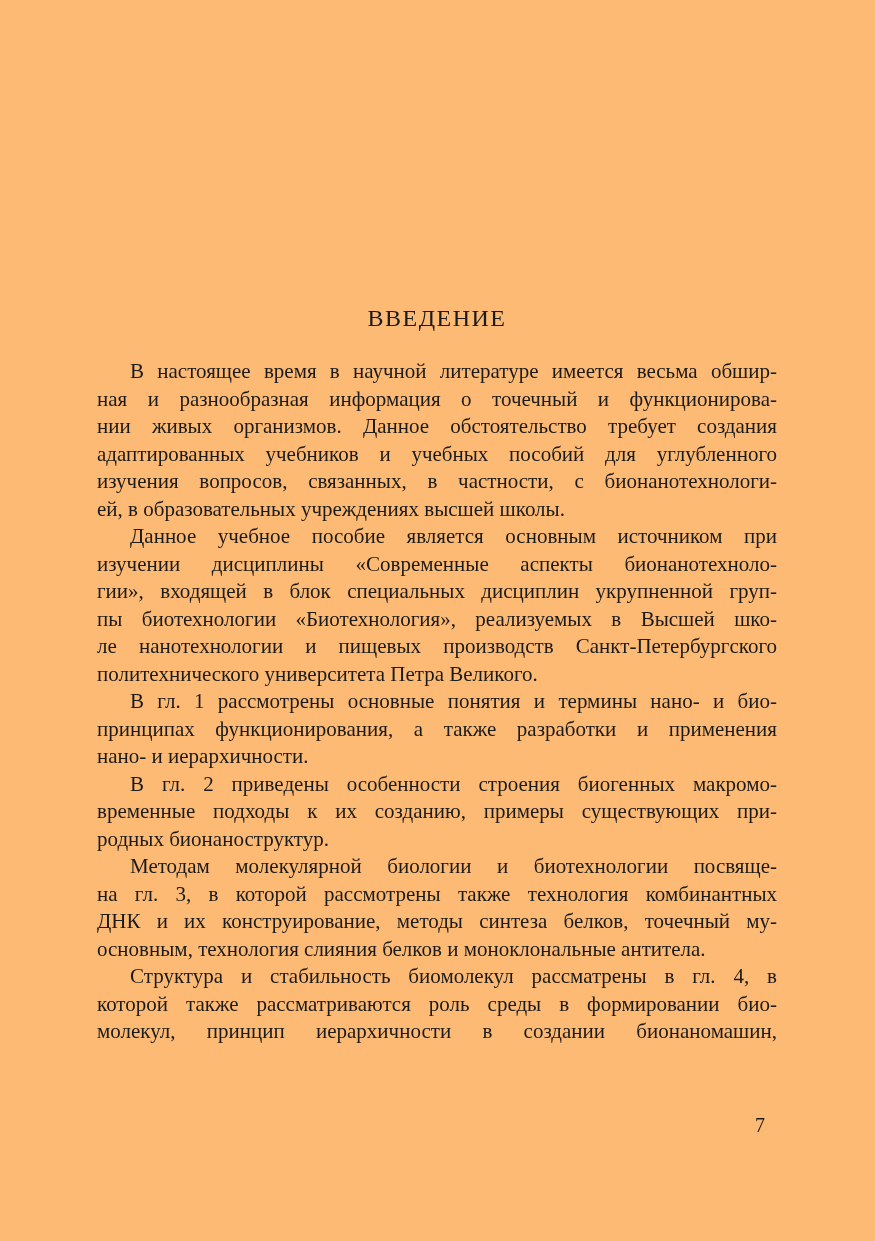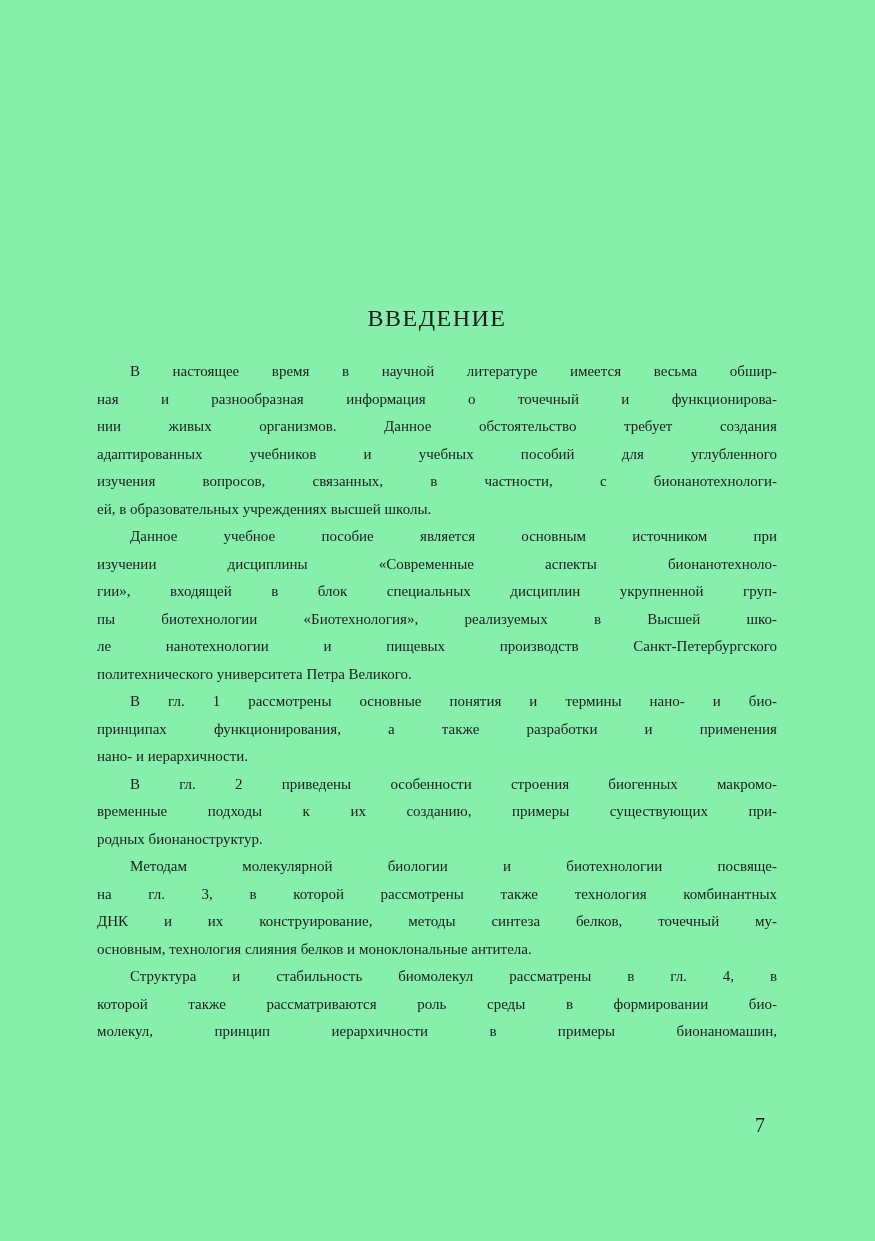--- a/index.html
+++ b/index.html
@@ -4,21 +4,21 @@
 <style>
   html, body {
     margin: 0;
     padding: 0;
     background: #ffffff;
   }
   .page {
     position: relative;
     width: 875px;
     height: 1241px;
-    background: #86efac;
+    background: #fdba74;
     font-family: "Liberation Serif", "DejaVu Serif", serif;
     color: #1b1b1b;
     overflow: hidden;
   }
   .content {
     position: absolute;
     left: 97px;
     top: 303px;
     width: 680px;
   }
@@ -27,21 +27,21 @@
     font-size: 24px;
     font-weight: normal;
     letter-spacing: 1.5px;
     line-height: 30px;
     margin: 0 0 25px 0;
   }
   .para {
     margin: 0;
   }
   .line {
-    font-size: 15px;
+    font-size: 21px;
     line-height: 27.5px;
     text-align: justify;
     text-align-last: justify;
     white-space: normal;
   }
   .line.first {
     text-indent: 33px;
   }
   .line.last {
     text-align-last: left;
@@ -91,18 +91,18 @@
         </div>
         <div class="para">
           <div class="line first">Методам молекулярной биологии и биотехнологии посвяще-</div>
           <div class="line">на гл. 3, в которой рассмотрены также технология комбинантных</div>
           <div class="line">ДНК и их конструирование, методы синтеза белков, точечный му-</div>
           <div class="line last">основным, технология слияния белков и моноклональные антитела.</div>
         </div>
         <div class="para">
           <div class="line first">Структура и стабильность биомолекул рассматрены в гл. 4, в</div>
           <div class="line">которой также рассматриваются роль среды в формировании био-</div>
-          <div class="line">молекул, принцип иерархичности в примеры бионаномашин,</div>
+          <div class="line">молекул, принцип иерархичности в создании бионаномашин,</div>
         </div>
       </div>
   </div>
   <div class="page-number">7</div>
 </div>
 
 </body></html>

